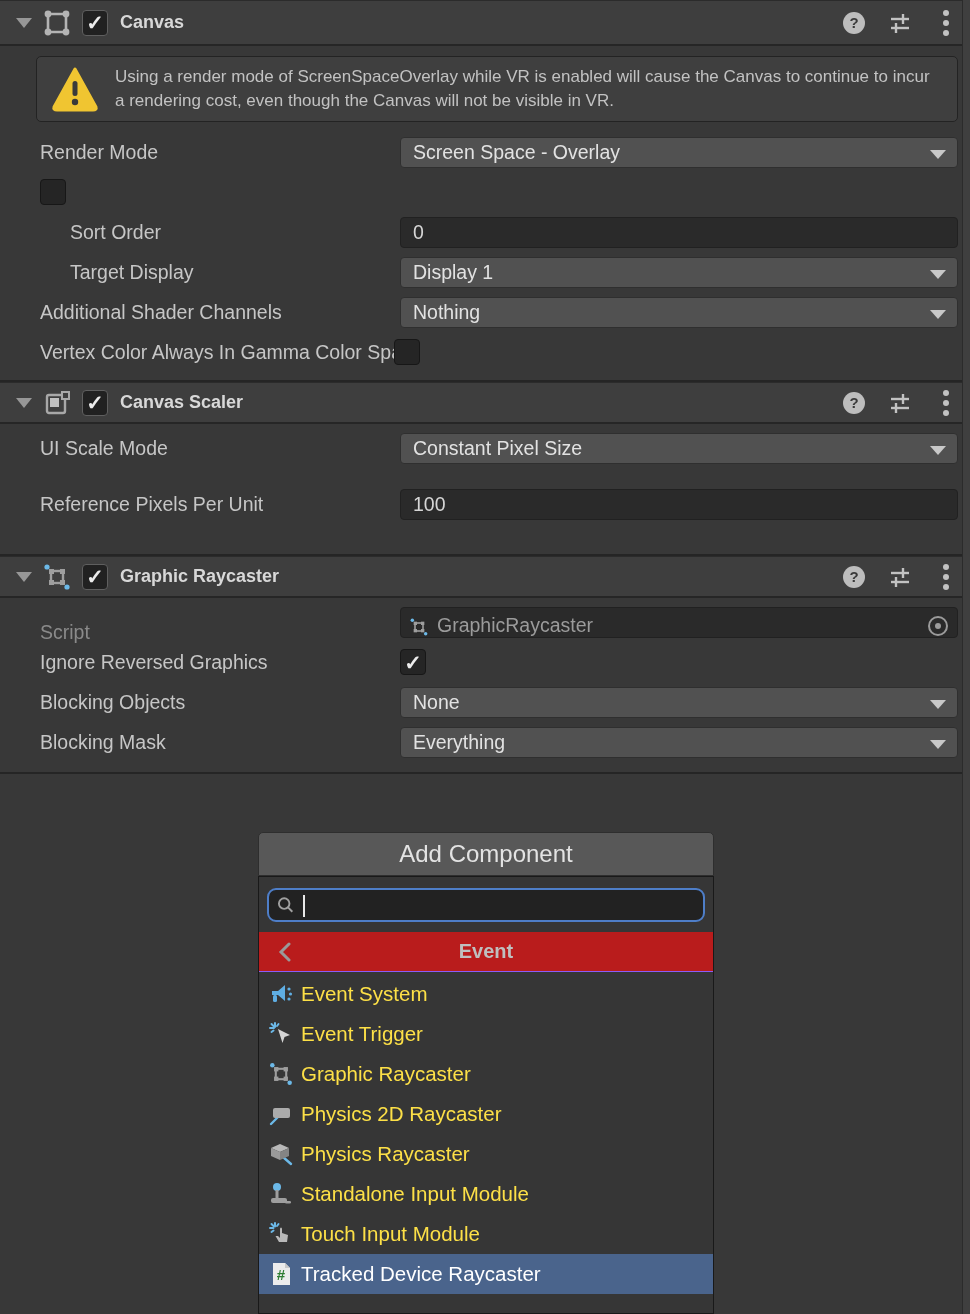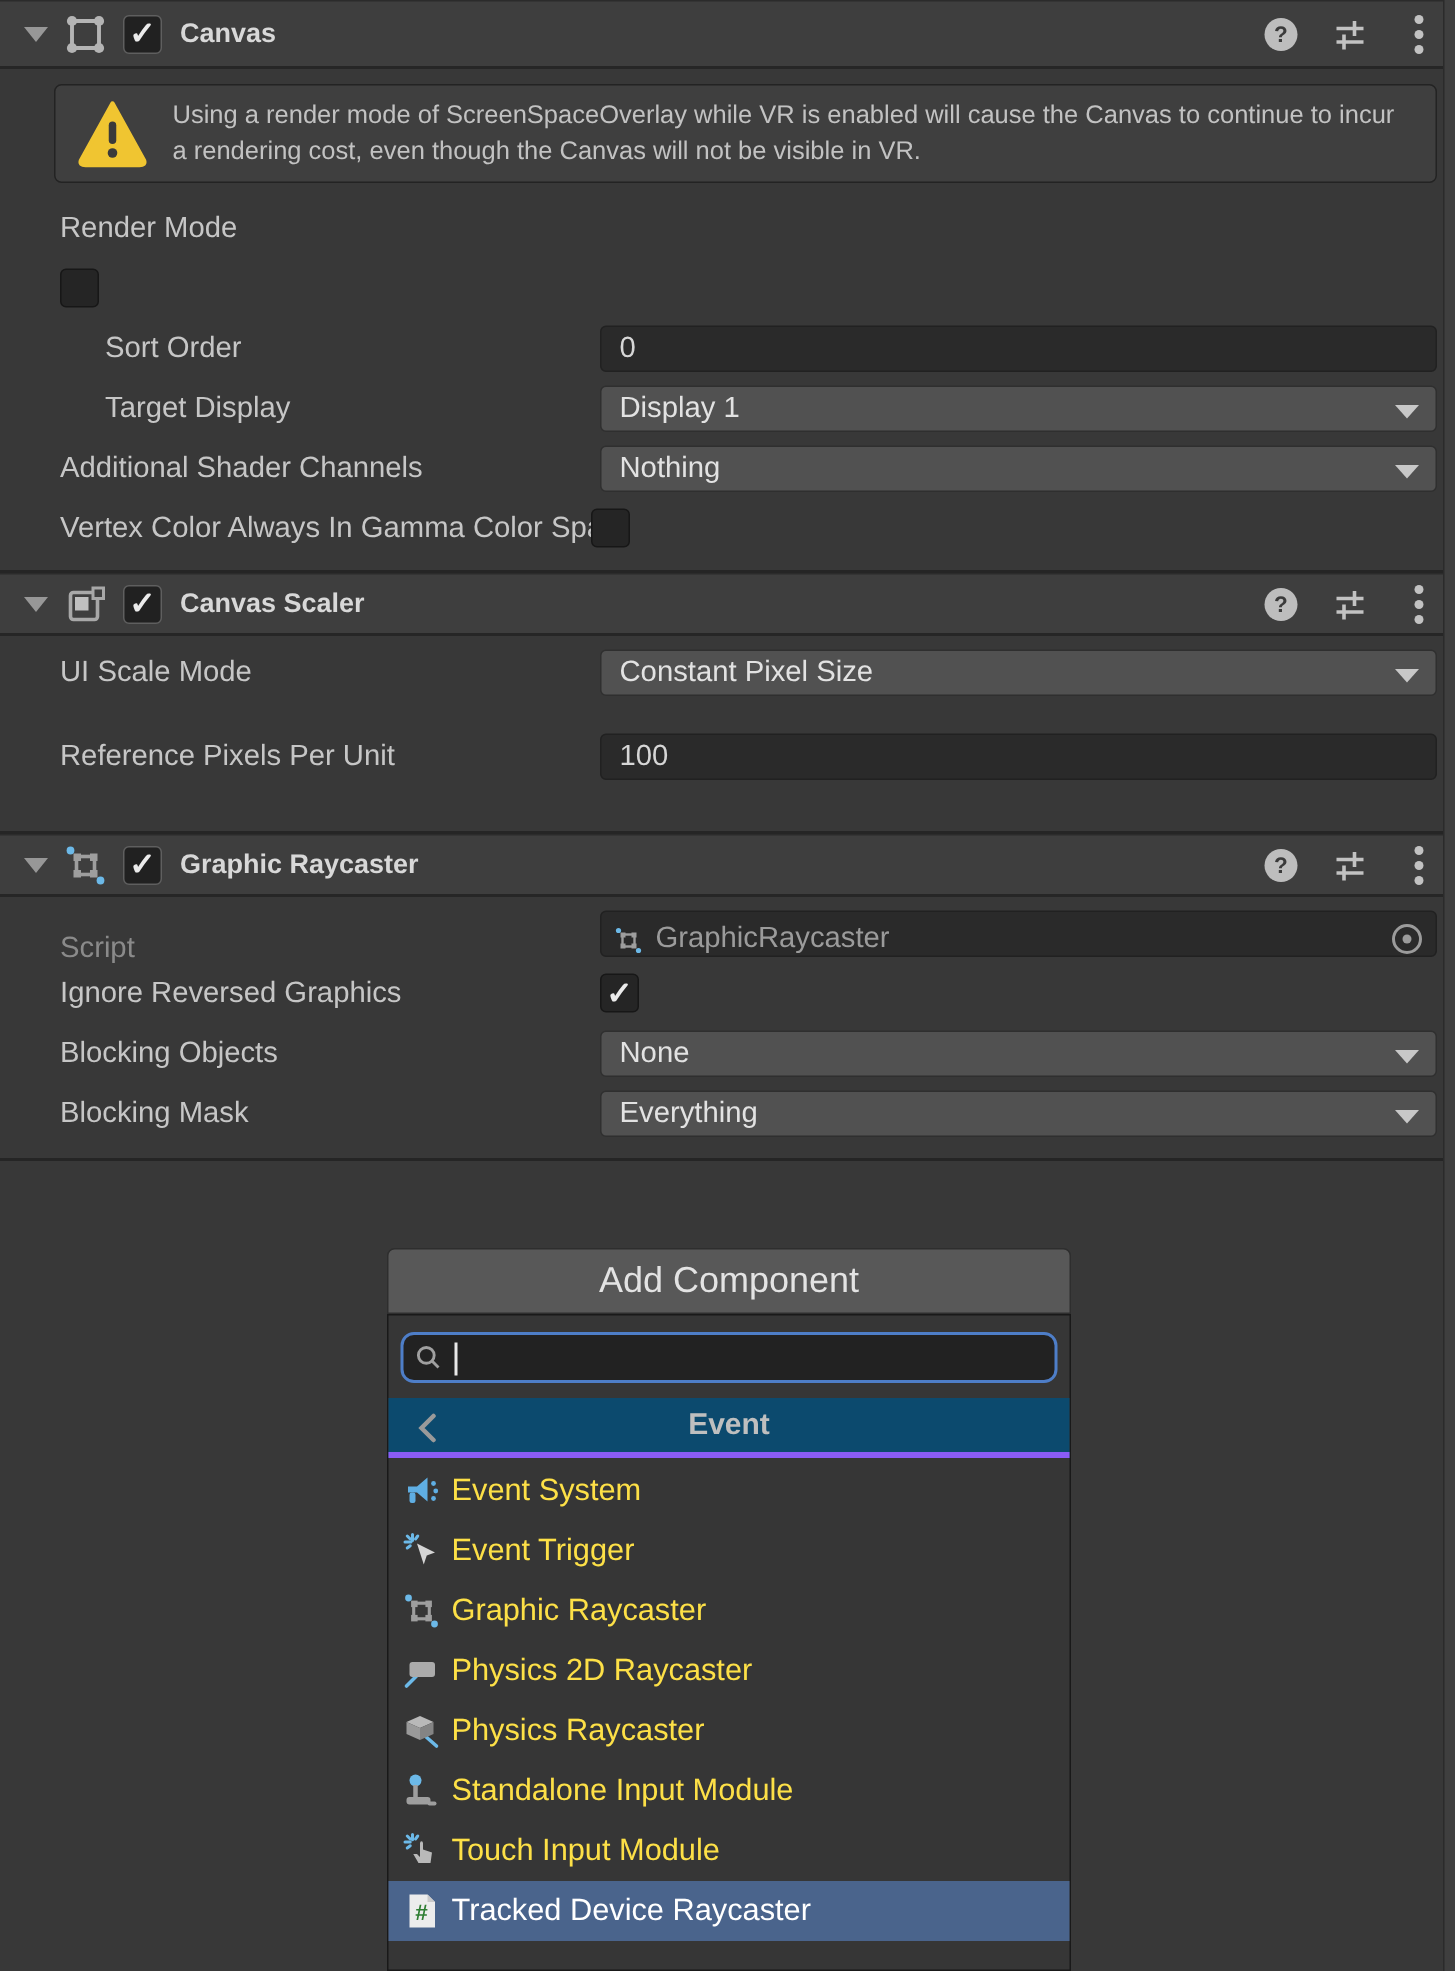--- a/index.html
+++ b/index.html
@@ -97,21 +97,21 @@
   .search-box {
     height:34px; background:#222222; border:2px solid #4E7EC8; border-radius:9px;
     display:flex; align-items:center; padding:0 8px; position:relative;
   }
   .search-box input {
     background:transparent; border:none; outline:none; color:#E0E0E0;
     font-size:19px; width:100%; font-family:"Liberation Sans", sans-serif;
   }
   .caret { position:absolute; left:34px; top:5px; width:2px; height:22px; background:#E8E8E8; }
   .cat-header {
-    height:40px; background:#0c4a6e; border-bottom:4px solid #8b5cf6;
+    height:40px; background:#b91c1c; border-bottom:1px solid #8b5cf6;
     display:flex; align-items:center; justify-content:center; position:relative; margin-top:2px;
   }
   .cat-header .title { font-size:20px; font-weight:bold; color:#BFBFBF; }
   .back-chevron {
     position:absolute; left:14px; top:8px; width:24px; height:24px;
     display:flex; align-items:center; justify-content:center;
   }
   .menu-list { padding-top:2px; }
   .menu-item { height:40px; display:flex; align-items:center; padding-left:8px; }
   .menu-item .mi-icon { width:28px; height:28px; flex:none; margin-right:6px; display:flex; align-items:center; justify-content:center; }
@@ -176,20 +176,26 @@
         <rect x="21.5" y="15" width="5" height="15" rx="2.5" fill="#3A3A3A"></rect>
         <circle cx="24" cy="36" r="3.2" fill="#3A3A3A"></circle>
       </svg>
       <div class="warning-text">Using a render mode of ScreenSpaceOverlay while VR is enabled will cause the Canvas to continue to incur a rendering cost, even though the Canvas will not be visible in VR.</div>
     </div>
   </div>
 
   <div class="rows">
     <div class="row">
       <div class="label">Render Mode</div>
+      <div class="field-area">
+        <div class="dropdown">
+          <span class="val">Screen Space - Overlay</span>
+            <span class="dd-arrow"></span>
+        </div>
+      </div>
     </div>
     <div class="row">
       <div class="field-area">
         <div class="checkbox"></div>
       </div>
     </div>
     <div class="row">
       <div class="label indent">Sort Order</div>
       <div class="field-area">
         <div class="textfield">

